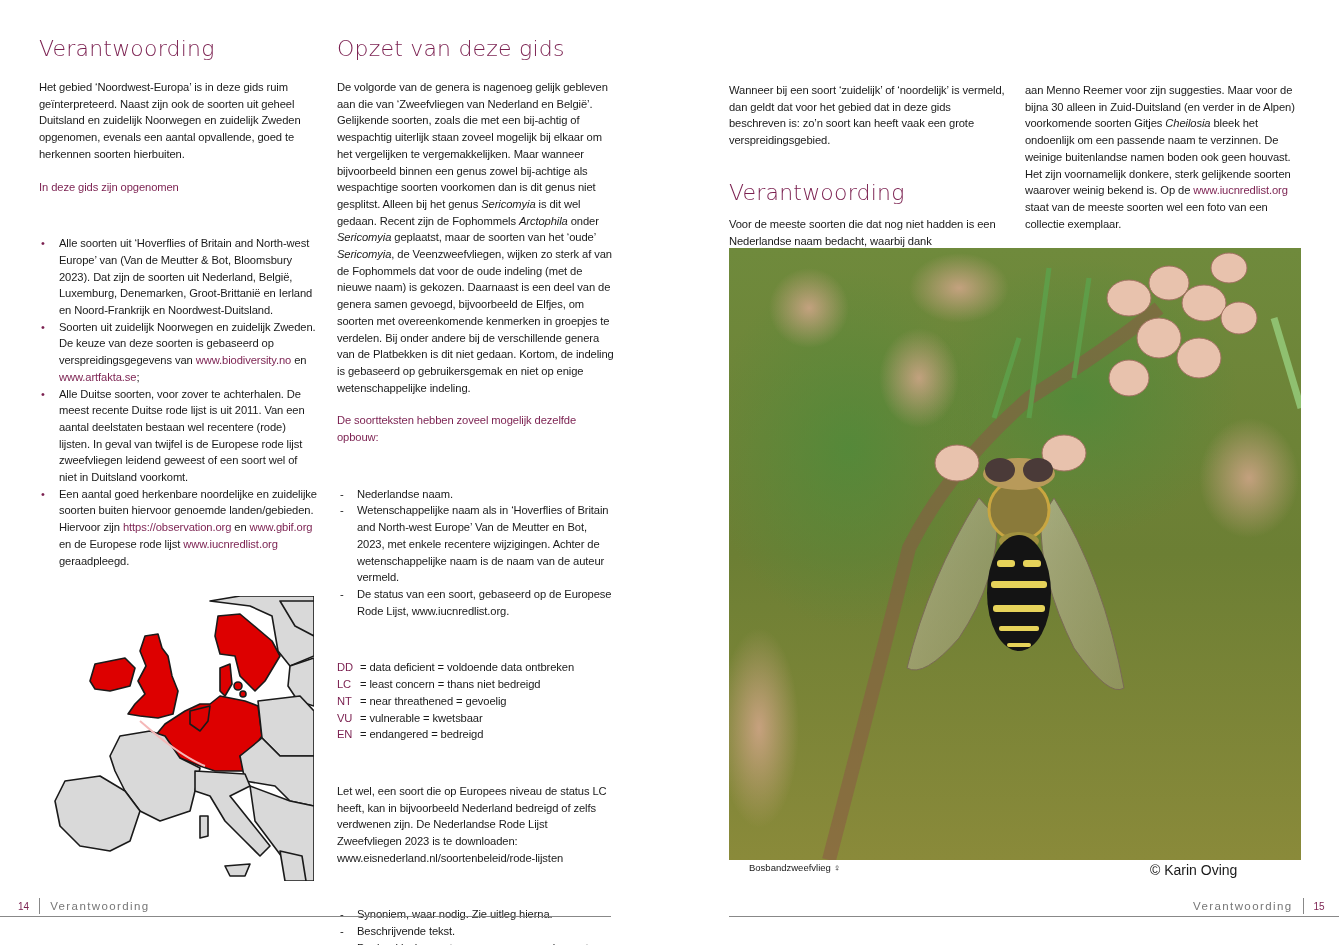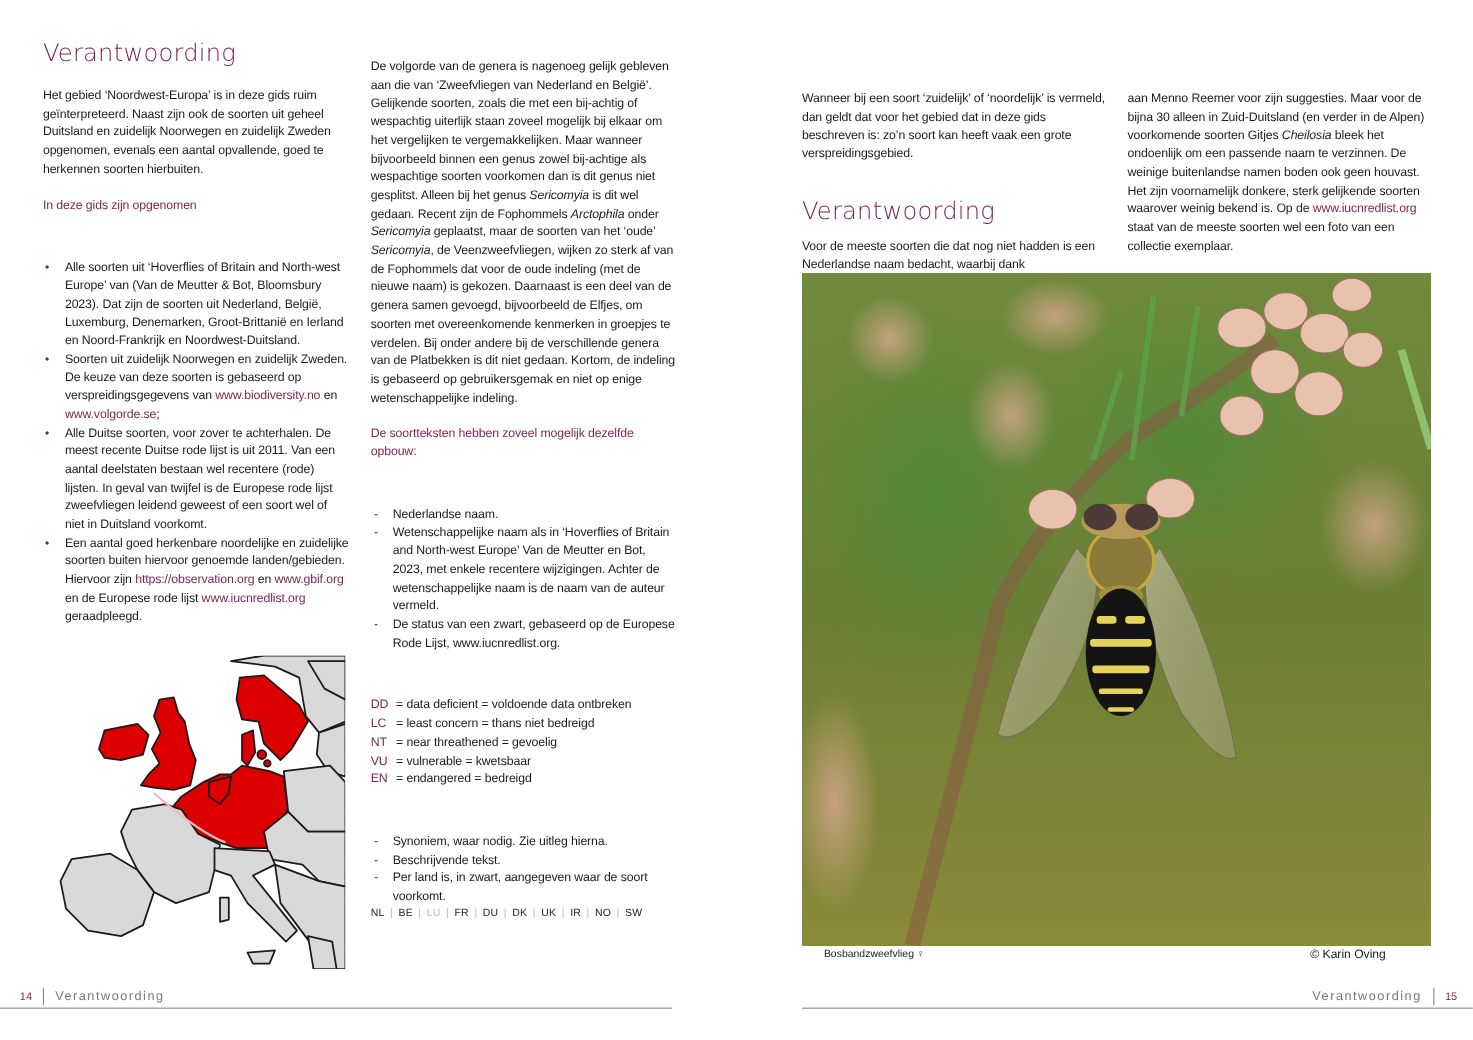--- a/index.html
+++ b/index.html
@@ -30,21 +30,21 @@
   .country-row { font-size: 9.5px; letter-spacing: 0.2px; margin-top: 1px; white-space: nowrap; }
   .country-row .sep { color: #bbbbbb; margin: 0 5px; }
   .country-row .dim { color: #bbbbbb; }
 
   
   #map { position: absolute; left: 40px; top: 596px; width: 274px; height: 285px; overflow: hidden; }
 
   
   #photo { position: absolute; left: 729px; top: 248px; width: 572px; height: 612px; overflow: hidden; }
   .caption-left { position: absolute; left: 729px; top: 862px; font-size: 9.5px; margin-left: 20px; }
-  .caption-right { position: absolute; left: 1150px; width: 151px; text-align: center; top: 862px; font-size: 11px; }
+  .caption-right { position: absolute; left: 1150px; width: 151px; text-align: left; top: 862px; font-size: 14px; }
 
   
   .footer { position: absolute; top: 898px; font-size: 11.5px; letter-spacing: 1.4px; color: #777; display: flex; align-items: center; }
   .footer .num { color: #7a1f4f; font-size: 10px; letter-spacing: 0; }
   .footer .bar { width: 1px; height: 16px; background: #888; margin: 0 10px; }
   #footer-left { left: 18px; }
   #footer-right { left: 1193px; }
   .rule { position: absolute; top: 916px; height: 1px; background: #888; }
   #rule-left { left: 0; width: 611px; }
   #rule-right { left: 729px; width: 610px; }
@@ -52,21 +52,21 @@
 </head>
 <body>
 
 <div id="col1" class="col">
   <h1 class="h1">Verantwoording</h1>
   <p class="para" style="margin-top:17px;">Het gebied ‘Noordwest-Europa’ is in deze gids ruim geïnterpreteerd. Naast zijn ook de soorten uit geheel Duitsland en zuidelijk Noorwegen en zuidelijk Zweden opgenomen, evenals een aantal opvallende, goed te herkennen soorten hierbuiten.</p>
   <p class="para accent" style="margin-top:16px;">In deze gids zijn opgenomen</p>
   <ul class="bullets para">
     <li>Alle soorten uit ‘Hoverflies of Britain and North-west Europe’ van (Van de Meutter &amp; Bot, Bloomsbury 2023). Dat zijn de soorten uit Nederland, België, Luxemburg, Denemarken, Groot-Brittanië en Ierland en Noord-Frankrijk en Noordwest-Duitsland.</li>
     <li>
-      <span>Soorten uit zuidelijk Noorwegen en zuidelijk Zweden. De keuze van deze soorten is gebaseerd op verspreidingsgegevens van </span><span class="link">www.biodiversity.no</span><span> en </span><span class="link">www.volgorde.se</span><span>;</span>
+      <span>Soorten uit zuidelijk Noorwegen en zuidelijk Zweden. De keuze van deze soorten is gebaseerd op verspreidingsgegevens van </span><span class="link">www.biodiversity.no</span><span> en </span><span class="link">www.artfakta.se</span><span>;</span>
     </li>
     <li>Alle Duitse soorten, voor zover te achterhalen. De meest recente Duitse rode lijst is uit 2011. Van een aantal deelstaten bestaan wel recentere (rode) lijsten. In geval van twijfel is de Europese rode lijst zweefvliegen leidend geweest of een soort wel of niet in Duitsland voorkomt.</li>
     <li>
       <span>Een aantal goed herkenbare noordelijke en zuidelijke soorten buiten hiervoor genoemde landen/gebieden. Hiervoor zijn </span><span class="link">https://observation.org</span><span> en </span><span class="link">www.gbif.org</span><span> en de Europese rode lijst </span><span class="link">www.iucnredlist.org</span><span> geraadpleegd.</span>
     </li>
   </ul>
 </div>
 
 <div id="map">
   <svg width="274" height="285" viewBox="0 0 274 285">
@@ -109,34 +109,36 @@
       <path d="M185 270 L210 268 L205 280 L190 280 Z" fill="#d9d9d9"></path>
 
       <path d="M240 255 L262 260 L266 285 L245 285 Z" fill="#d9d9d9"></path>
     </g>
 
     <path d="M100 125 Q140 160 165 170" stroke="#f5b8b8" stroke-width="2" fill="none"></path>
   </svg>
 </div>
 
 <div id="col2" class="col">
+  <h1 class="h1">Opzet van deze gids</h1>
   <p class="para" style="margin-top:17px;"><span>De volgorde van de genera is nagenoeg gelijk gebleven aan die van ‘Zweefvliegen van Nederland en België’. Gelijkende soorten, zoals die met een bij-achtig of wespachtig uiterlijk staan zoveel mogelijk bij elkaar om het vergelijken te vergemakkelijken. Maar wanneer bijvoorbeeld binnen een genus zowel bij-achtige als wespachtige soorten voorkomen dan is dit genus niet gesplitst. Alleen bij het genus </span><em>Sericomyia</em><span> is dit wel gedaan. Recent zijn de Fophommels </span><em>Arctophila</em><span> onder </span><em>Sericomyia</em><span> geplaatst, maar de soorten van het ‘oude’ </span><em>Sericomyia</em><span>, de Veenzweefvliegen, wijken zo sterk af van de Fophommels dat voor de oude indeling (met de nieuwe naam) is gekozen. Daarnaast is een deel van de genera samen gevoegd, bijvoorbeeld de Elfjes, om soorten met overeenkomende kenmerken in groepjes te verdelen. Bij onder andere bij de verschillende genera van de Platbekken is dit niet gedaan. Kortom, de indeling is gebaseerd op gebruikersgemak en niet op enige wetenschappelijke indeling.</span></p>
   <p class="para accent" style="margin-top:16px;">De soortteksten hebben zoveel mogelijk dezelfde opbouw:</p>
   <ul class="dashes para">
     <li>Nederlandse naam.</li>
     <li>Wetenschappelijke naam als in ‘Hoverflies of Britain and North-west Europe’ Van de Meutter en Bot, 2023, met enkele recentere wijzigingen. Achter de wetenschappelijke naam is de naam van de auteur vermeld.</li>
-    <li>De status van een zwart, gebaseerd op de Europese Rode Lijst, www.iucnredlist.org.</li>
+    <li>De status van een soort, gebaseerd op de Europese Rode Lijst, www.iucnredlist.org.</li>
   </ul>
   <div class="para status-list">
     <div class="status-row"><span class="code">DD</span><span> = data deficient = voldoende data ontbreken</span></div>
     <div class="status-row"><span class="code">LC</span><span> = least concern = thans niet bedreigd</span></div>
     <div class="status-row"><span class="code">NT</span><span> = near threathened = gevoelig</span></div>
     <div class="status-row"><span class="code">VU</span><span> = vulnerable = kwetsbaar</span></div>
     <div class="status-row"><span class="code">EN</span><span> = endangered = bedreigd</span></div>
   </div>
+  <p class="para">Let wel, een soort die op Europees niveau de status LC heeft, kan in bijvoorbeeld Nederland bedreigd of zelfs verdwenen zijn. De Nederlandse Rode Lijst Zweefvliegen 2023 is te downloaden: www.eisnederland.nl/soortenbeleid/rode-lijsten</p>
   <ul class="dashes para">
     <li>Synoniem, waar nodig. Zie uitleg hierna.</li>
     <li>Beschrijvende tekst.</li>
     <li>Per land is, in zwart, aangegeven waar de soort voorkomt.</li>
   </ul>
   <div class="country-row" id="country-row"><span>NL</span><span class="sep">|</span><span>BE</span><span class="sep">|</span><span class="dim">LU</span><span class="sep">|</span><span>FR</span><span class="sep">|</span><span>DU</span><span class="sep">|</span><span>DK</span><span class="sep">|</span><span>UK</span><span class="sep">|</span><span>IR</span><span class="sep">|</span><span>NO</span><span class="sep">|</span><span>SW</span></div>
 </div>
 
 <div id="col3" class="col">
   <p class="para">Wanneer bij een soort ‘zuidelijk’ of ‘noordelijk’ is vermeld, dan geldt dat voor het gebied dat in deze gids beschreven is: zo’n soort kan heeft vaak een grote verspreidingsgebied.</p>

